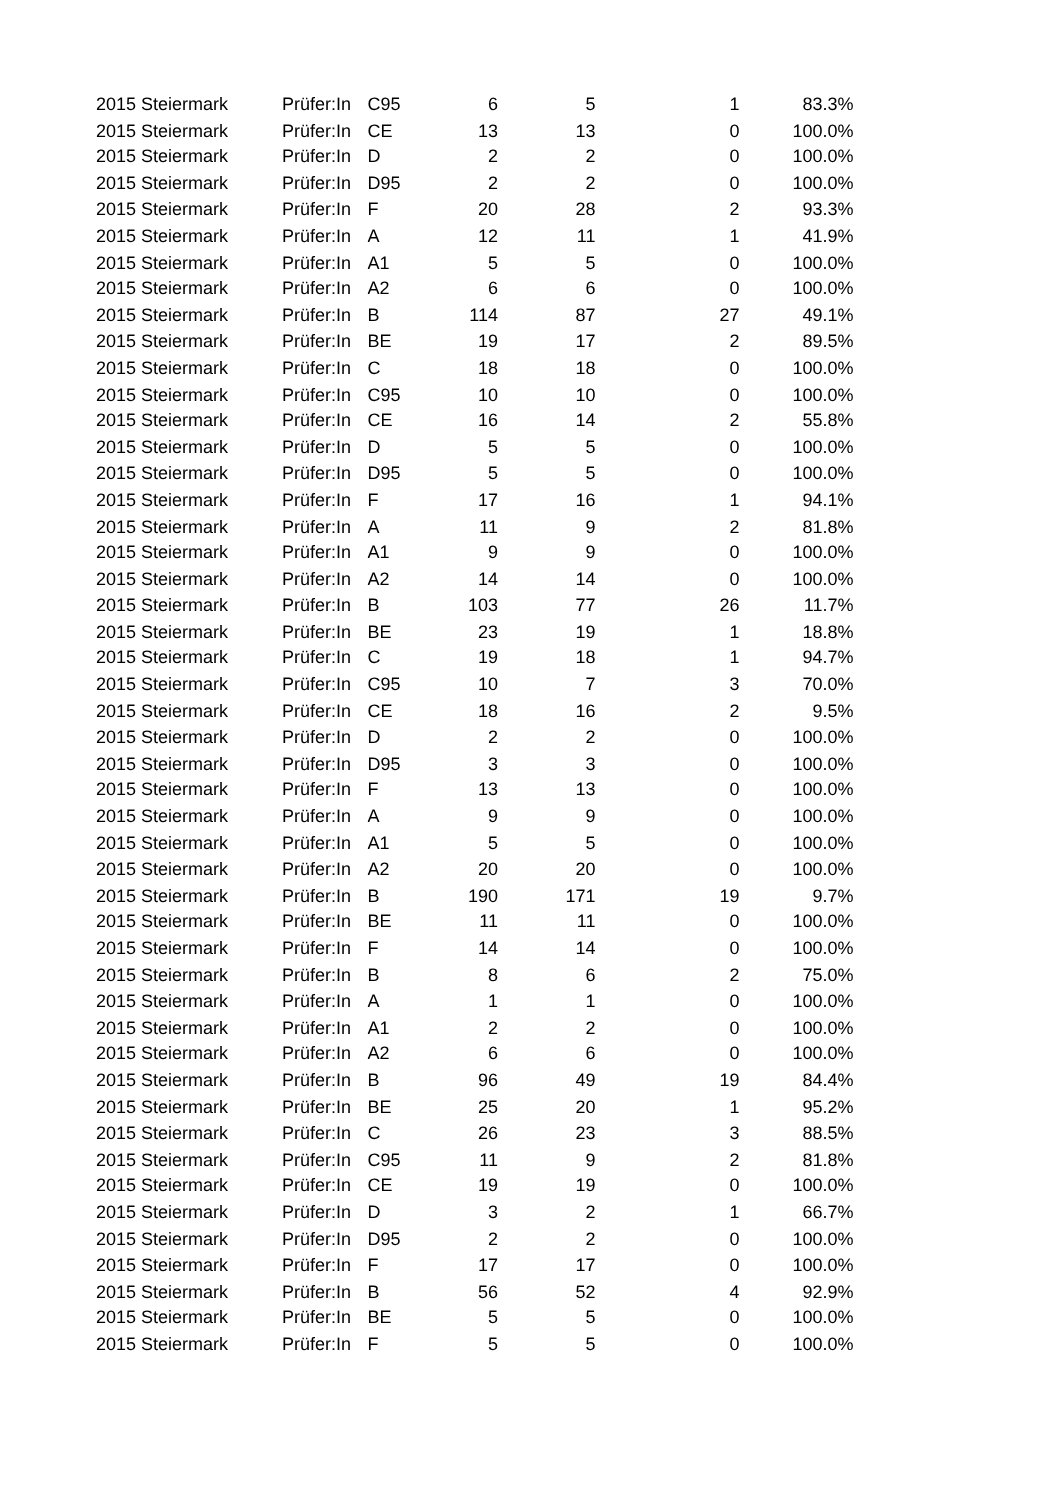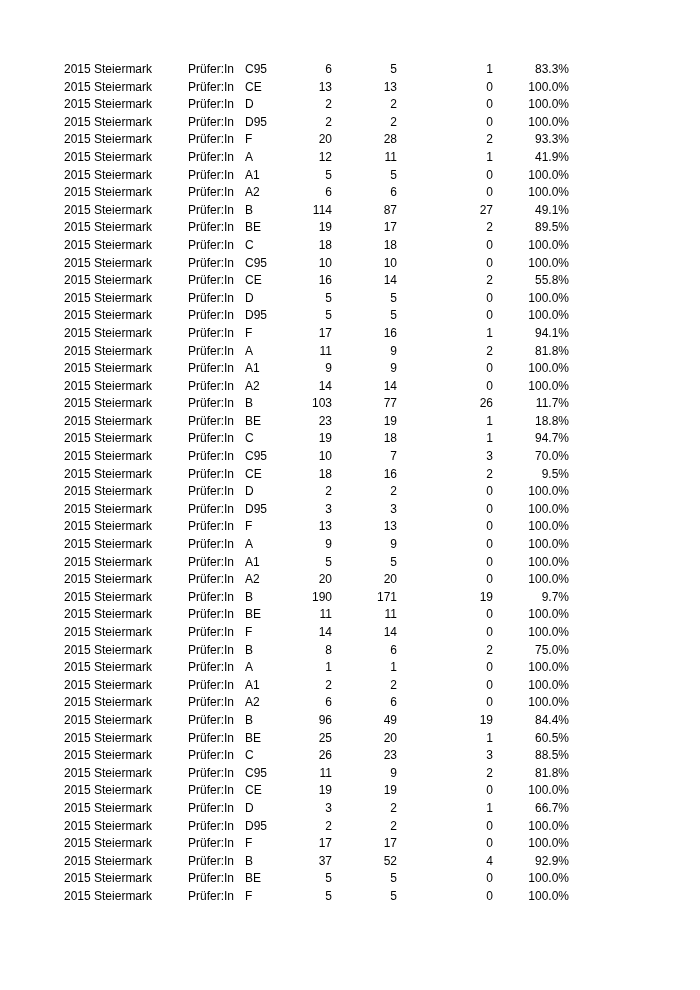--- a/index.html
+++ b/index.html
@@ -408,21 +408,21 @@
           <td>19</td>
           <td>84.4%</td>
         </tr>
         <tr>
           <td>2015 Steiermark</td>
           <td>Prüfer:In</td>
           <td>BE</td>
           <td>25</td>
           <td>20</td>
           <td>1</td>
-          <td>60.5%</td>
+          <td>95.2%</td>
         </tr>
         <tr>
           <td>2015 Steiermark</td>
           <td>Prüfer:In</td>
           <td>C</td>
           <td>26</td>
           <td>23</td>
           <td>3</td>
           <td>88.5%</td>
         </tr>
@@ -468,21 +468,21 @@
           <td>F</td>
           <td>17</td>
           <td>17</td>
           <td>0</td>
           <td>100.0%</td>
         </tr>
         <tr>
           <td>2015 Steiermark</td>
           <td>Prüfer:In</td>
           <td>B</td>
-          <td>37</td>
+          <td>56</td>
           <td>52</td>
           <td>4</td>
           <td>92.9%</td>
         </tr>
         <tr>
           <td>2015 Steiermark</td>
           <td>Prüfer:In</td>
           <td>BE</td>
           <td>5</td>
           <td>5</td>

